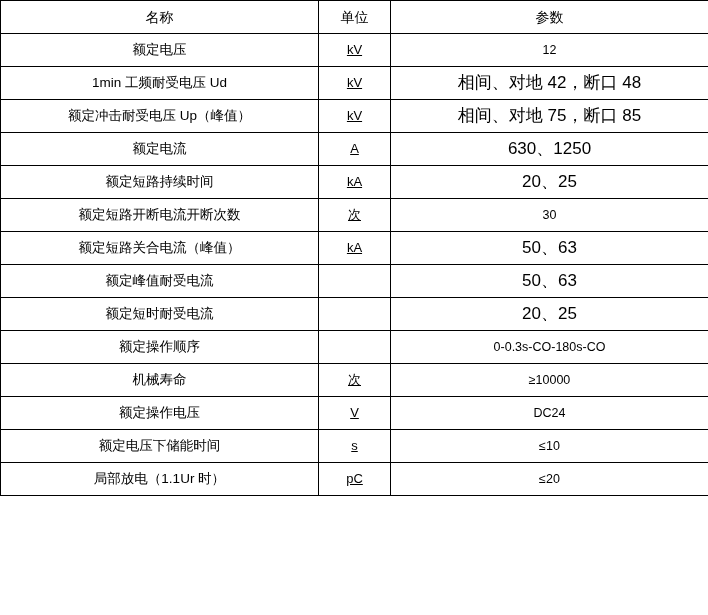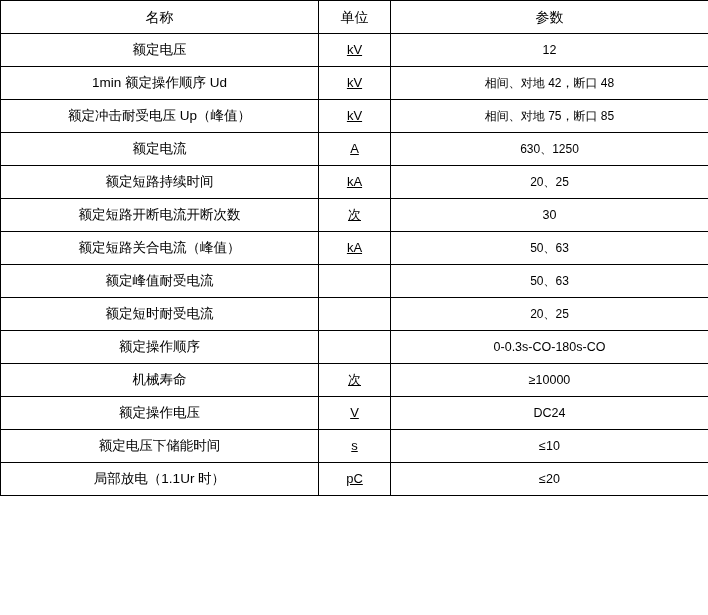--- a/index.html
+++ b/index.html
@@ -37,21 +37,21 @@
     overflow: hidden;
   }
   .spec-table tr.header td {
     font-size: 14px;
   }
   .spec-table td.unit-cell {
     font-size: 13px;
     text-decoration: underline;
   }
   .spec-table td.param-cell {
-    font-size: 12px;
+    font-size: 17px;
   }
   
   .spec-table td.mono {
     font-family: Liberation Sans, sans-serif;
     font-size: 12.5px;
     letter-spacing: 0px;
   }
 </style>
 </head>
 <body>
@@ -69,21 +69,21 @@
       <td>参数</td>
     </tr>
   </thead>
   <tbody>
       <tr>
         <td class="name-cell">额定电压</td>
         <td class="unit-cell">kV</td>
         <td class="param-cell mono">12</td>
       </tr>
       <tr>
-        <td class="name-cell">1min 额定操作顺序 Ud</td>
+        <td class="name-cell">1min 工频耐受电压 Ud</td>
         <td class="unit-cell">kV</td>
         <td class="param-cell">相间、对地 42，断口 48</td>
       </tr>
       <tr>
         <td class="name-cell">额定冲击耐受电压 Up（峰值）</td>
         <td class="unit-cell">kV</td>
         <td class="param-cell">相间、对地 75，断口 85</td>
       </tr>
       <tr>
         <td class="name-cell">额定电流</td>

